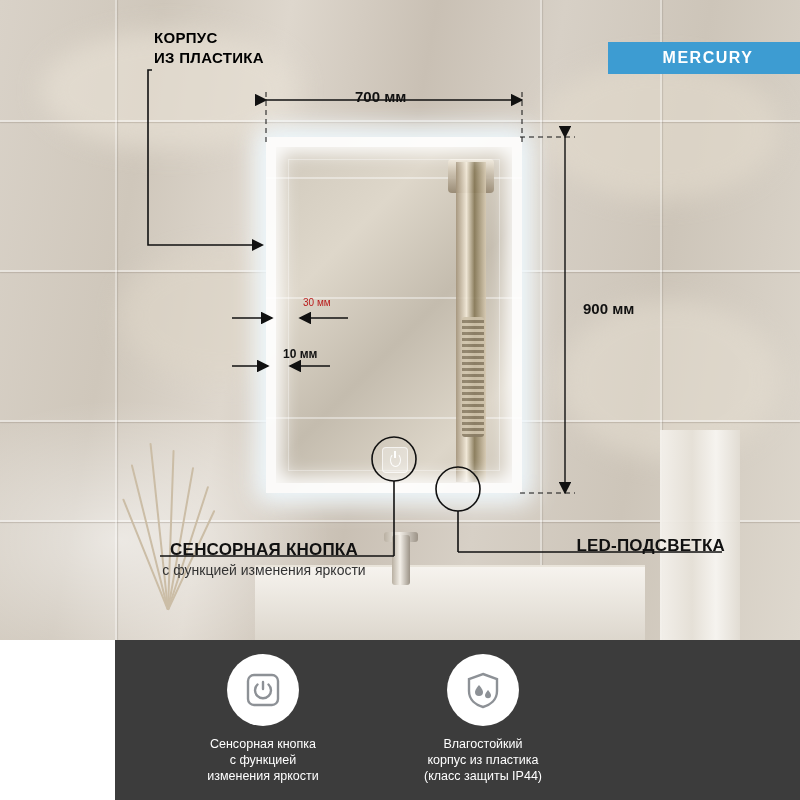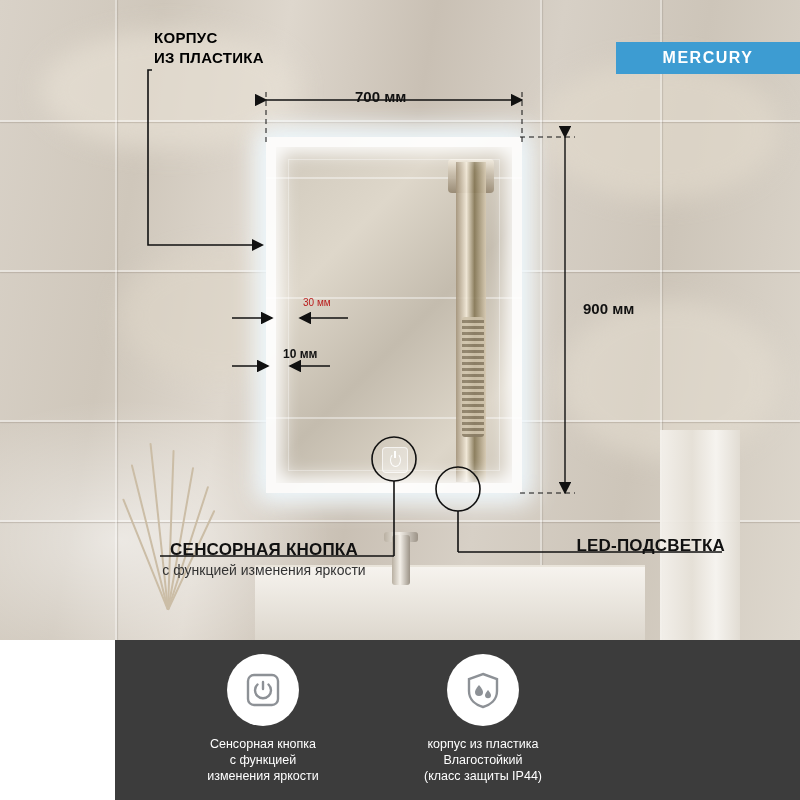--- a/index.html
+++ b/index.html
@@ -91,21 +91,21 @@
     content:"";position:absolute;left:7px;top:5px;width:9px;height:12px;border:1.5px solid rgba(255,255,255,.95);border-radius:50%;border-top-color:transparent;
   }
   .sensor:before{content:"";position:absolute;left:11px;top:3px;width:1.5px;height:7px;background:rgba(255,255,255,.95);}
 
   
   .ann{position:absolute;left:0;top:0;width:800px;height:800px;pointer-events:none;}
 
   .badge{
     position:absolute;right:0;top:42px;width:184px;height:32px;
     background:#3d9cd2;color:#fff;font-weight:bold;font-size:16px;letter-spacing:1.5px;
-    display:flex;align-items:center;justify-content:center;
+    display:flex;align-items:center;justify-content:center;padding-left:8px;
   }
   .lbl{position:absolute;font-weight:bold;color:#000000;}
   .lbl-korpus{left:154px;top:28px;font-size:15px;line-height:20px;letter-spacing:.3px;}
   .dim-700{left:355px;top:88px;font-size:15px;font-weight:bold;color:#111;}
   .dim-900{left:583px;top:300px;font-size:15px;font-weight:bold;color:#111;}
   .dim-30{left:303px;top:297px;font-size:10px;font-weight:normal;color:#b91c1c;}
   .dim-10{left:283px;top:347px;font-size:12px;font-weight:bold;color:#111;}
 
   .cap{position:absolute;text-align:center;}
   .cap .t1{font-weight:bold;font-size:17px;color:#111;letter-spacing:.2px;}
@@ -274,21 +274,21 @@
 
     <div class="feat feat2">
       <div class="circle">
         <svg width="42" height="42" viewBox="0 0 42 42">
           <path d="M21 5 L35 10 V22 C35 31 28 36 21 38 C14 36 7 31 7 22 V10 Z" fill="none" stroke="#8d9196" stroke-width="2.4"></path>
           <path d="M17 16 c0 0 -4 4.5 -4 7 a4 4 0 0 0 8 0 c0 -2.5 -4 -7 -4 -7 z" fill="#8d9196"></path>
           <path d="M26 21 c0 0 -3 3.4 -3 5.3 a3 3 0 0 0 6 0 c0 -1.9 -3 -5.3 -3 -5.3 z" fill="#8d9196"></path>
         </svg>
       </div>
       <div class="txt">
+        <div>Влагостойкий</div>
         <div>корпус из пластика</div>
-        <div>Влагостойкий</div>
         <div>(класс защиты IP44)</div>
       </div>
     </div>
 
 
   </div>
 </div>
 
 </body></html>

